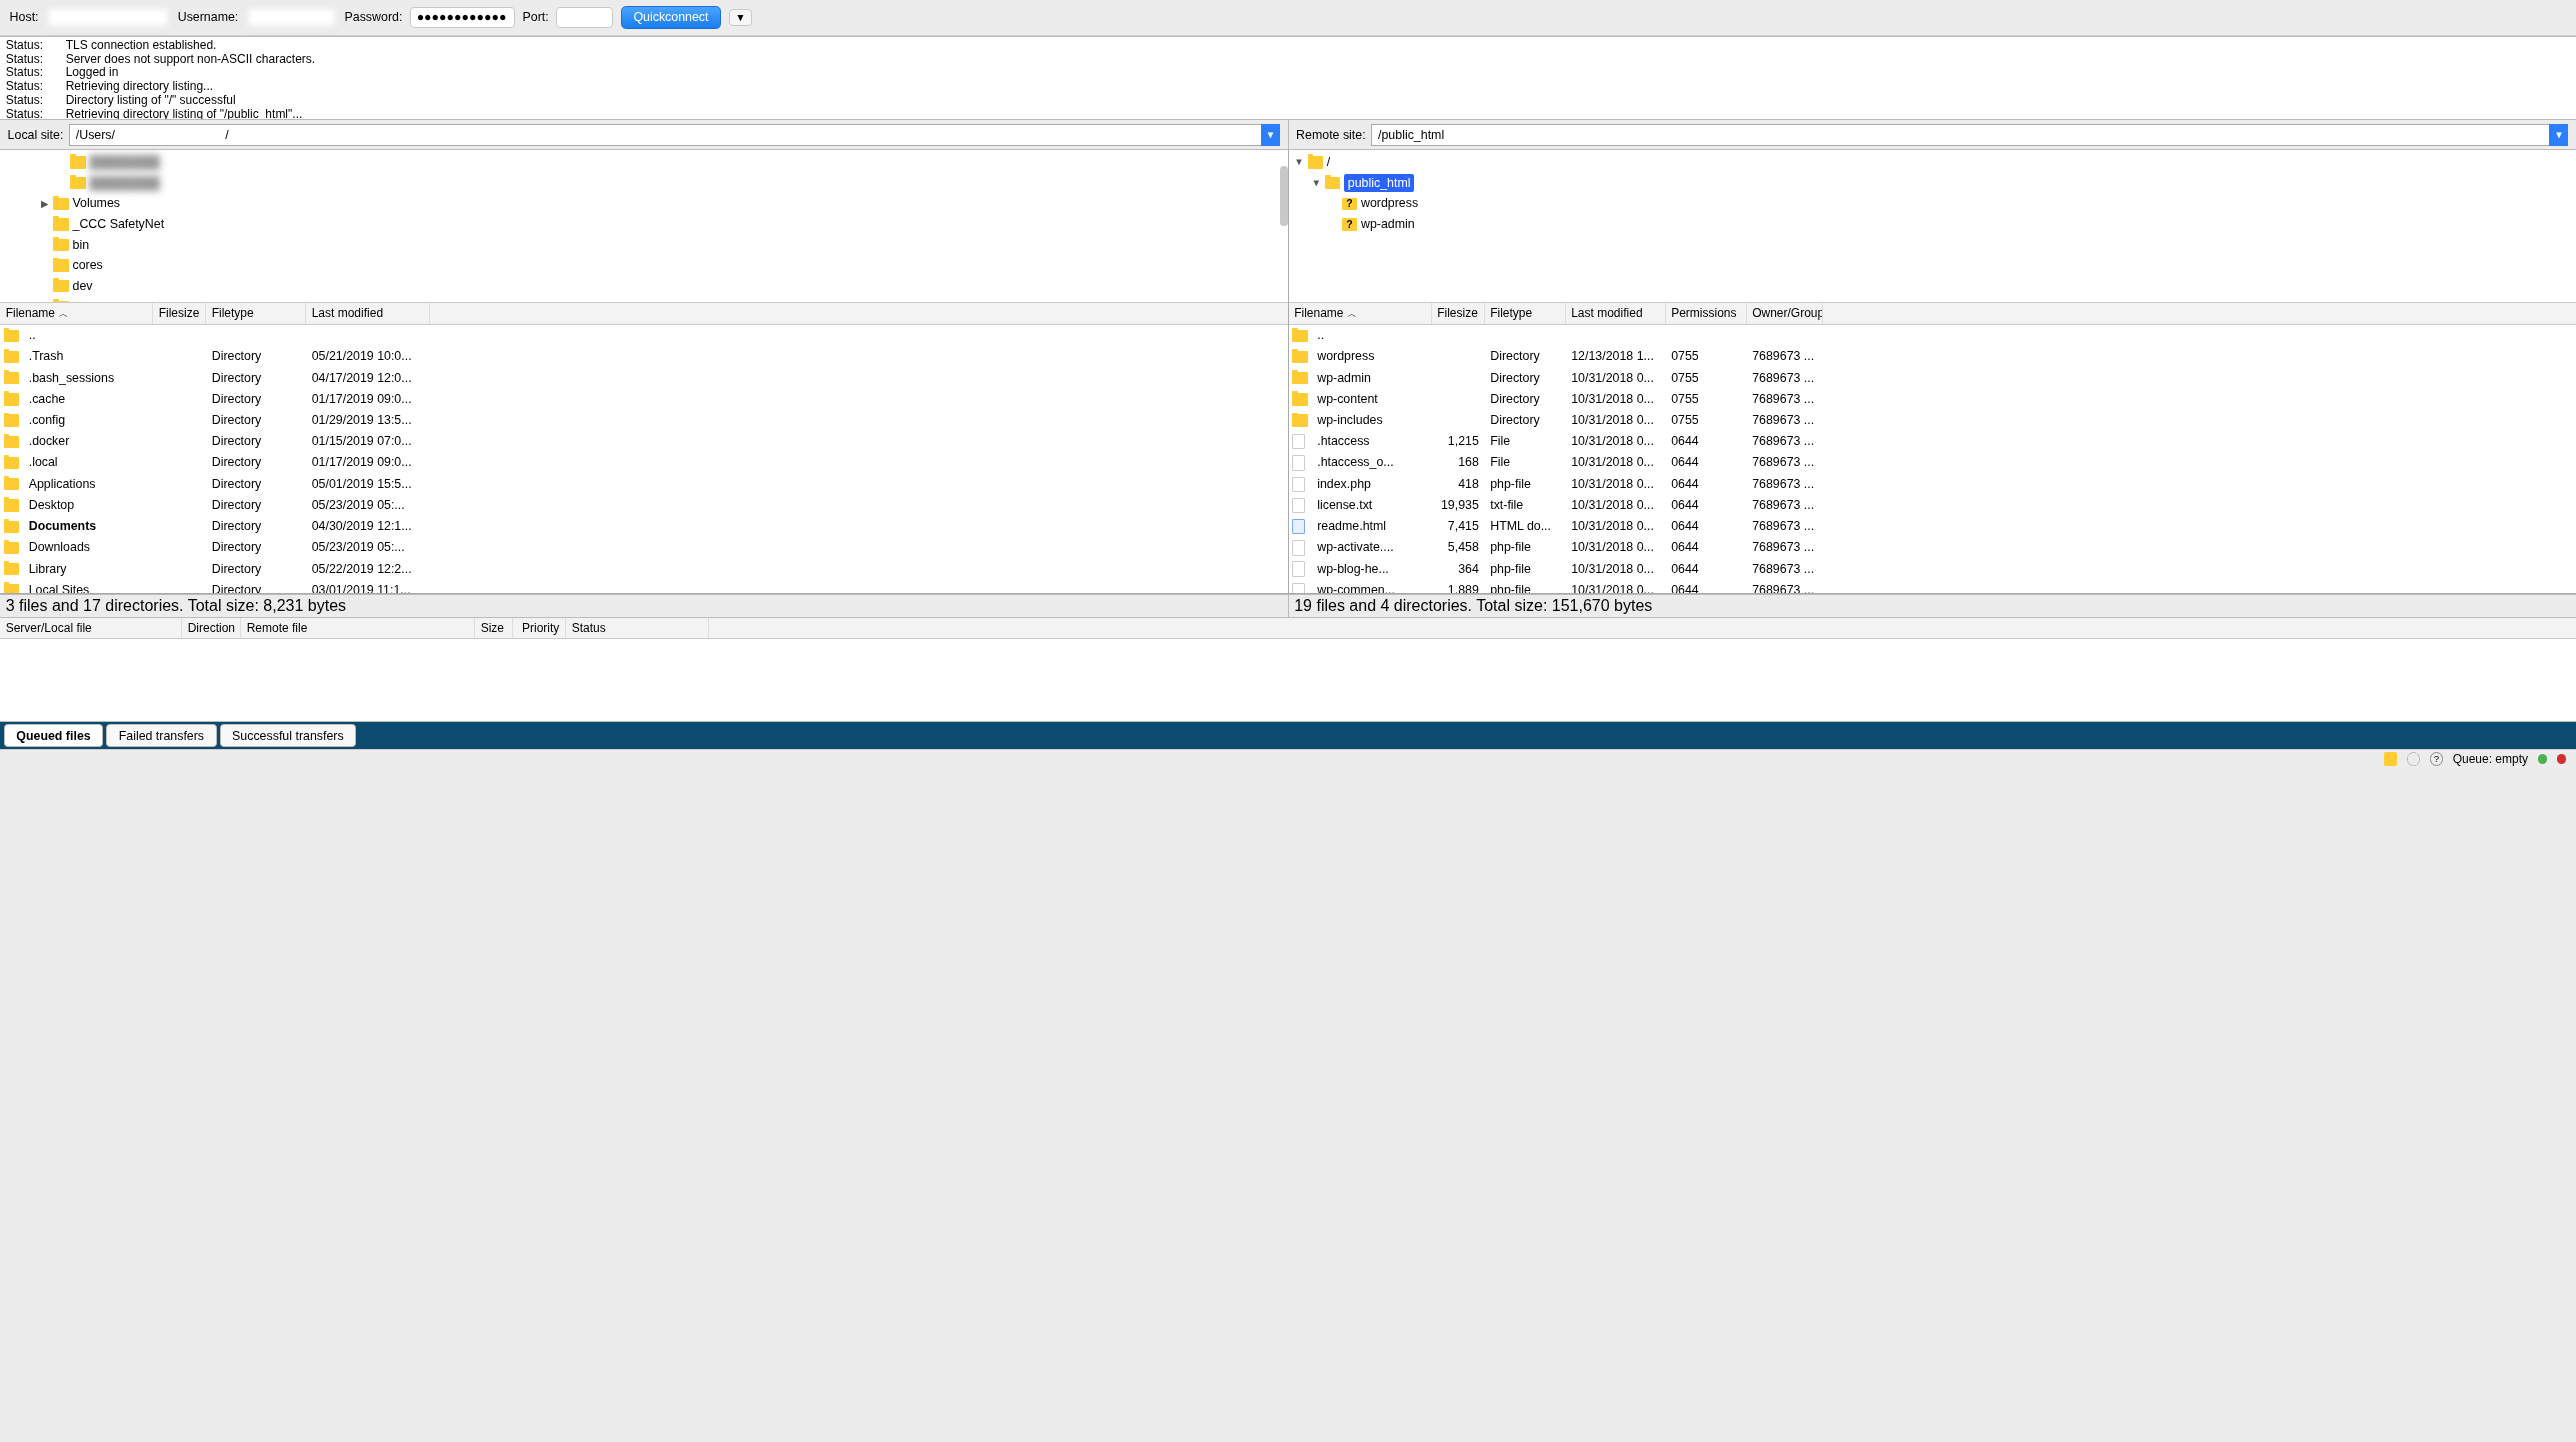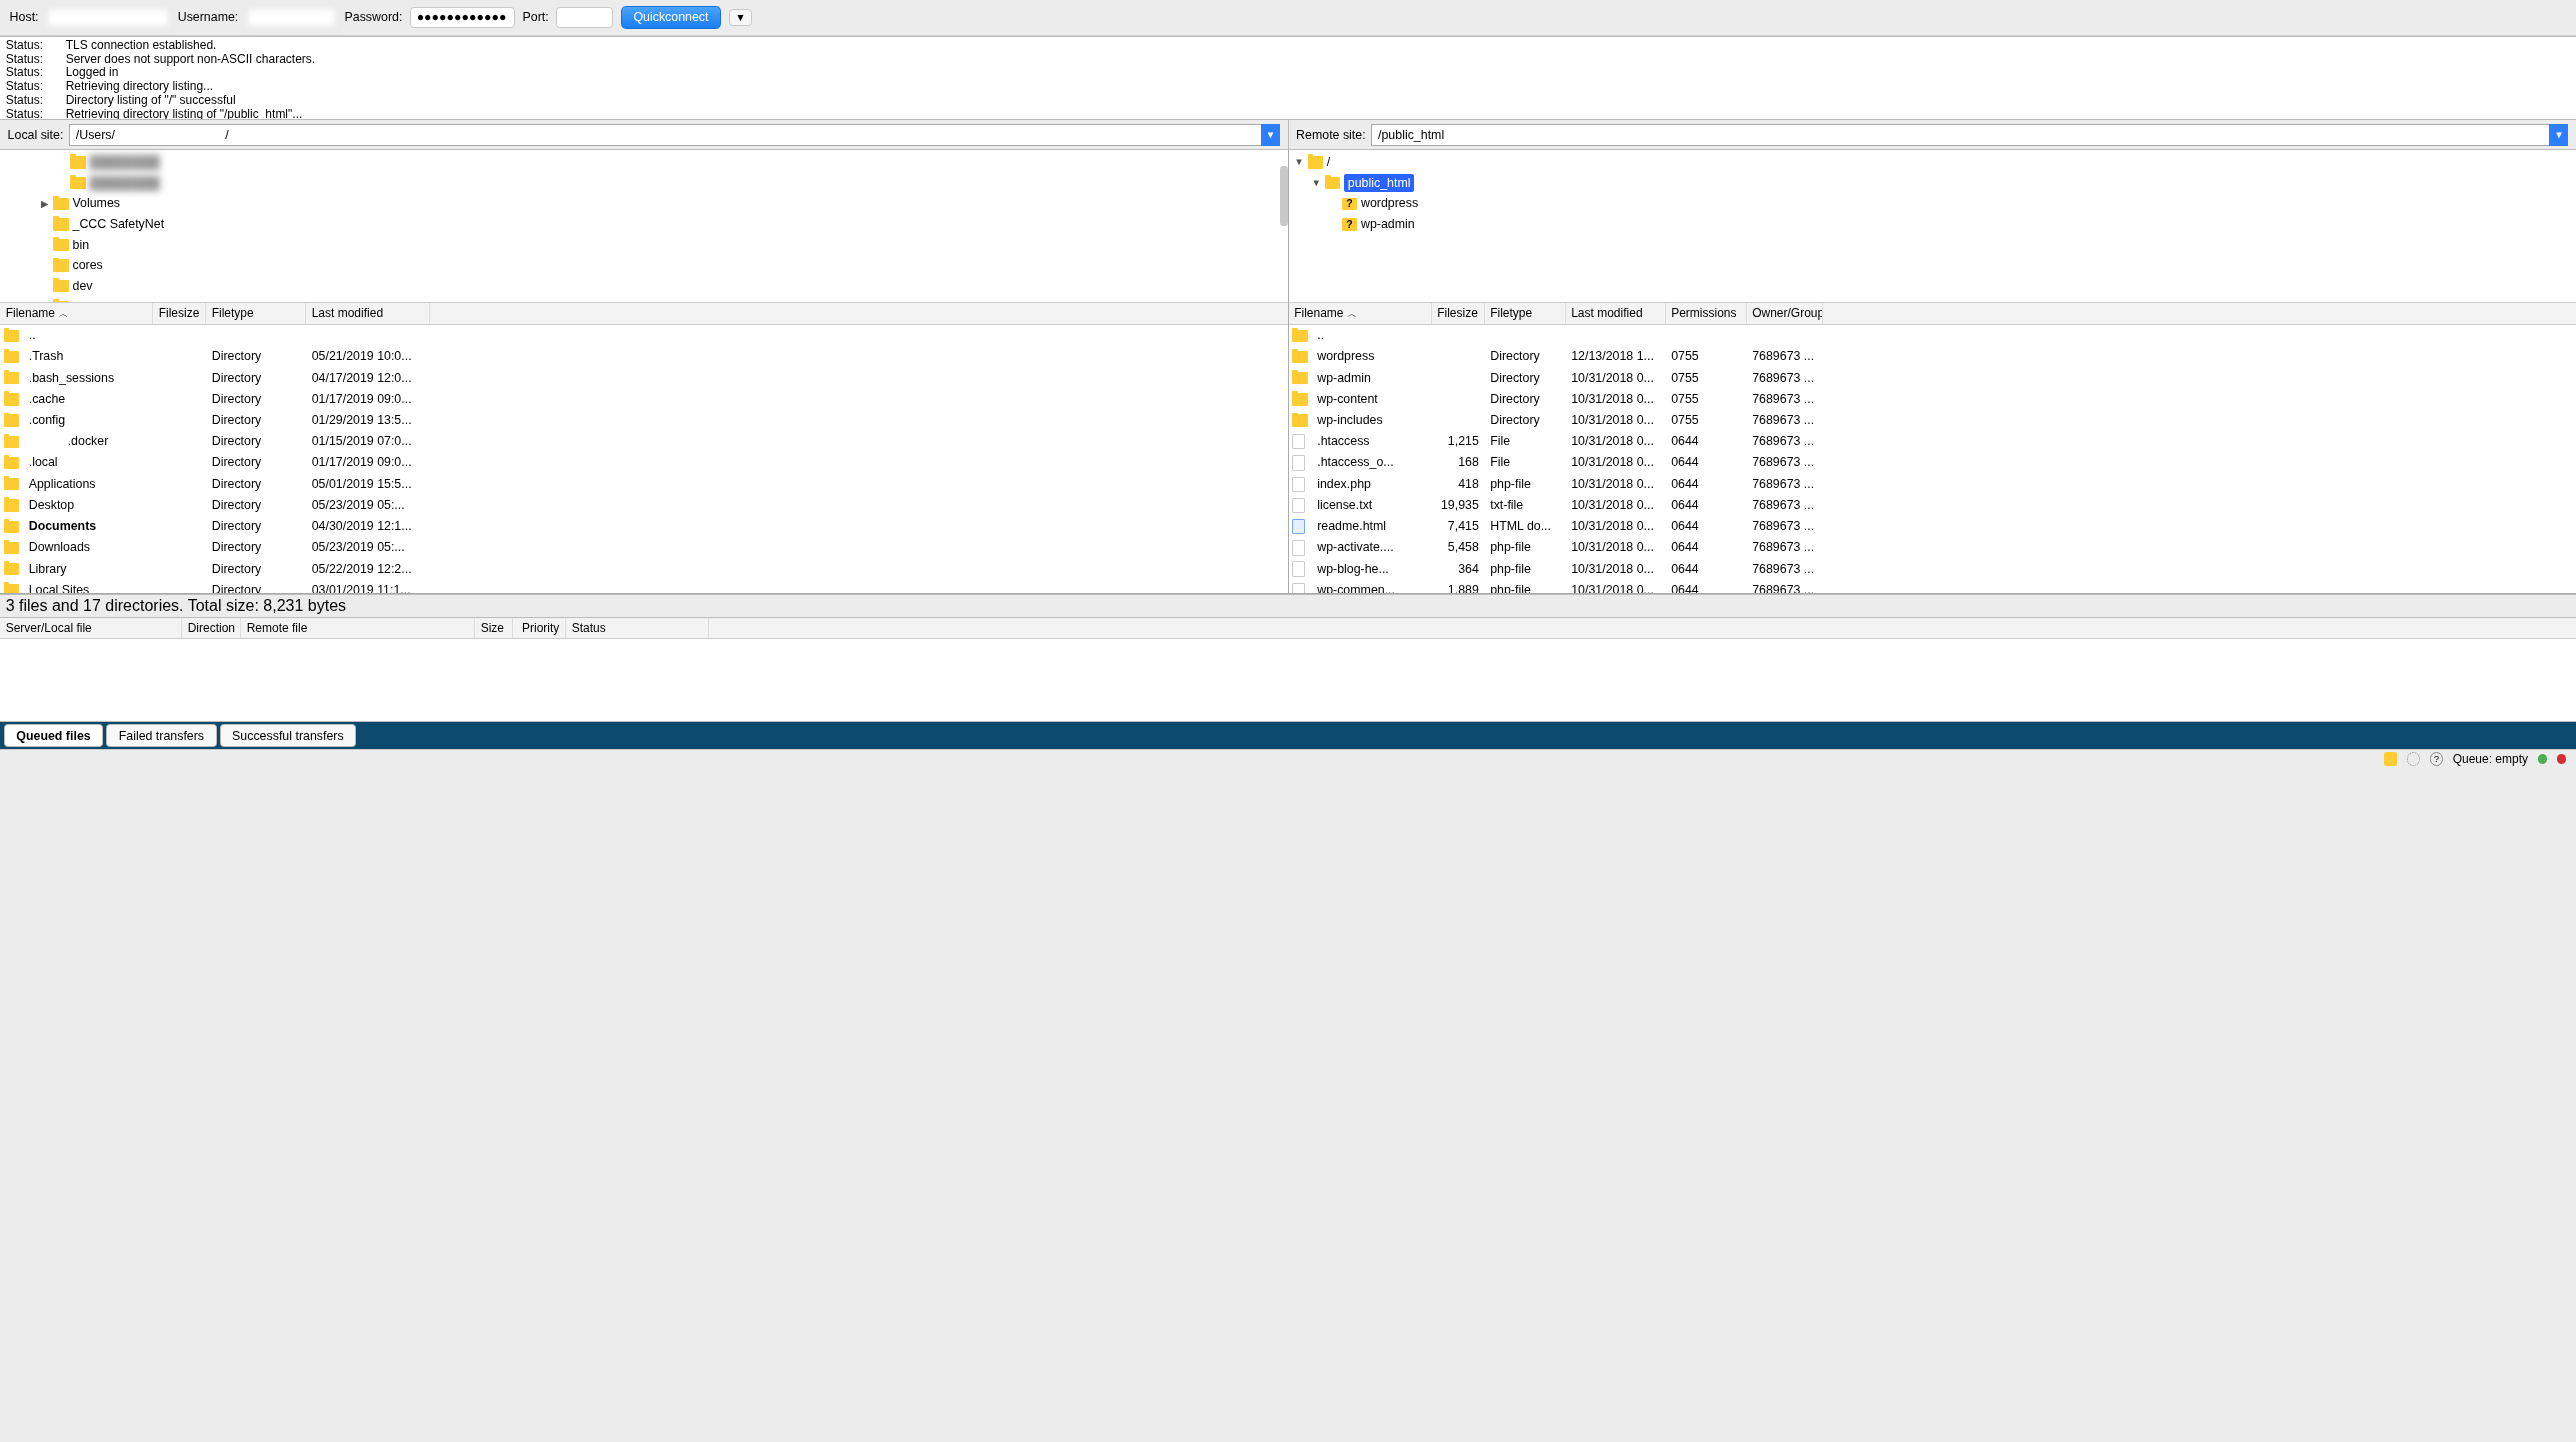--- a/index.html
+++ b/index.html
@@ -248,21 +248,21 @@
           </span>
           <span class="cell" style="width:130px;">.config</span>
           <span class="cell lc-size"></span>
           <span class="cell lc-type">Directory</span>
           <span class="cell lc-mod">01/29/2019 13:5...</span>
         </div>
         <div class="row">
           <span class="ic">
             <span class="folder-icon"></span>
           </span>
-          <span class="cell" style="width:130px;text-align:center;">.docker</span>
+          <span class="cell" style="width:130px;">.docker</span>
           <span class="cell lc-size"></span>
           <span class="cell lc-type">Directory</span>
           <span class="cell lc-mod">01/15/2019 07:0...</span>
         </div>
         <div class="row">
           <span class="ic">
             <span class="folder-icon"></span>
           </span>
           <span class="cell" style="width:130px;">.local</span>
           <span class="cell lc-size"></span>
@@ -478,20 +478,21 @@
           <span class="cell rc-mod">10/31/2018 0...</span>
           <span class="cell rc-perm">0644</span>
           <span class="cell rc-own">7689673 ...</span>
         </div>
       </div>
   </div>
 </div>
 
 <div class="status-strip">
   <div class="ss">3 files and 17 directories. Total size: 8,231 bytes</div>
+  <div class="ss">19 files and 4 directories. Total size: 151,670 bytes</div>
 </div>
 
 <div class="transfer-head">
   <div class="col tc-file">Server/Local file</div>
   <div class="col tc-dir">Direction</div>
   <div class="col tc-rem">Remote file</div>
   <div class="col tc-size">Size</div>
   <div class="col tc-pri">Priority</div>
   <div class="col tc-stat">Status</div>
 </div>

